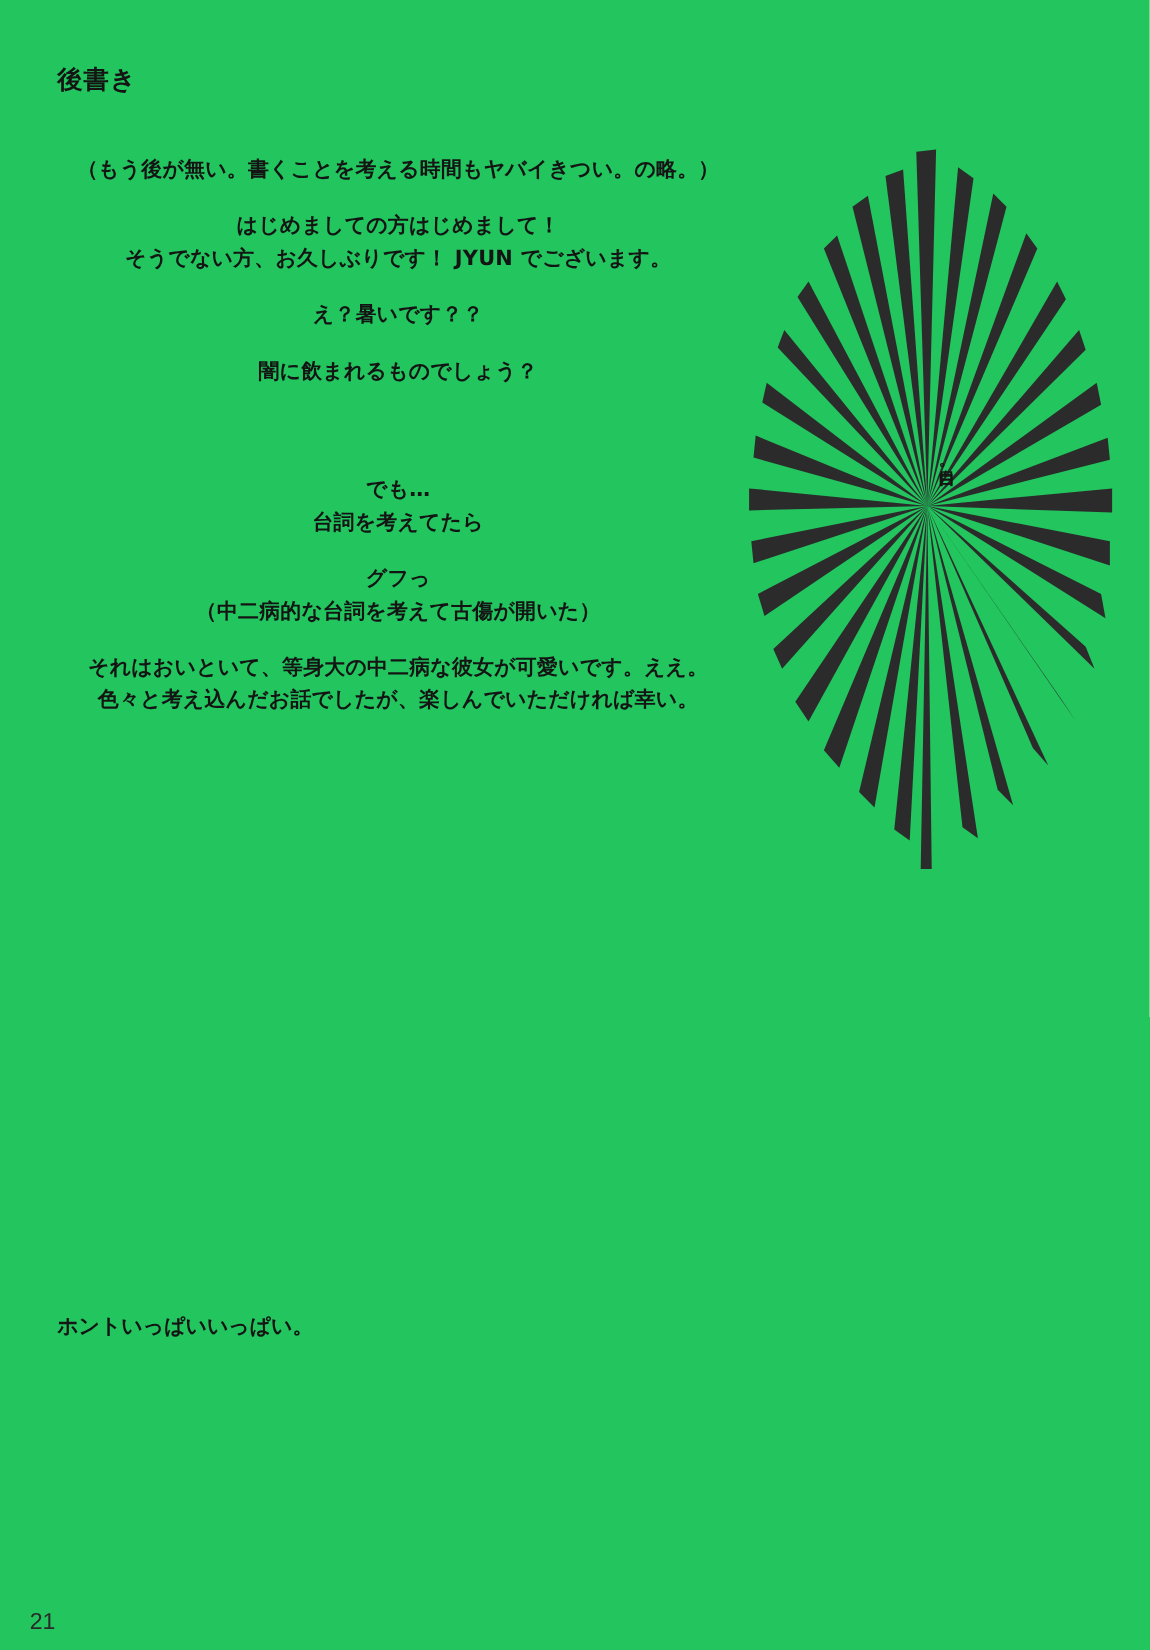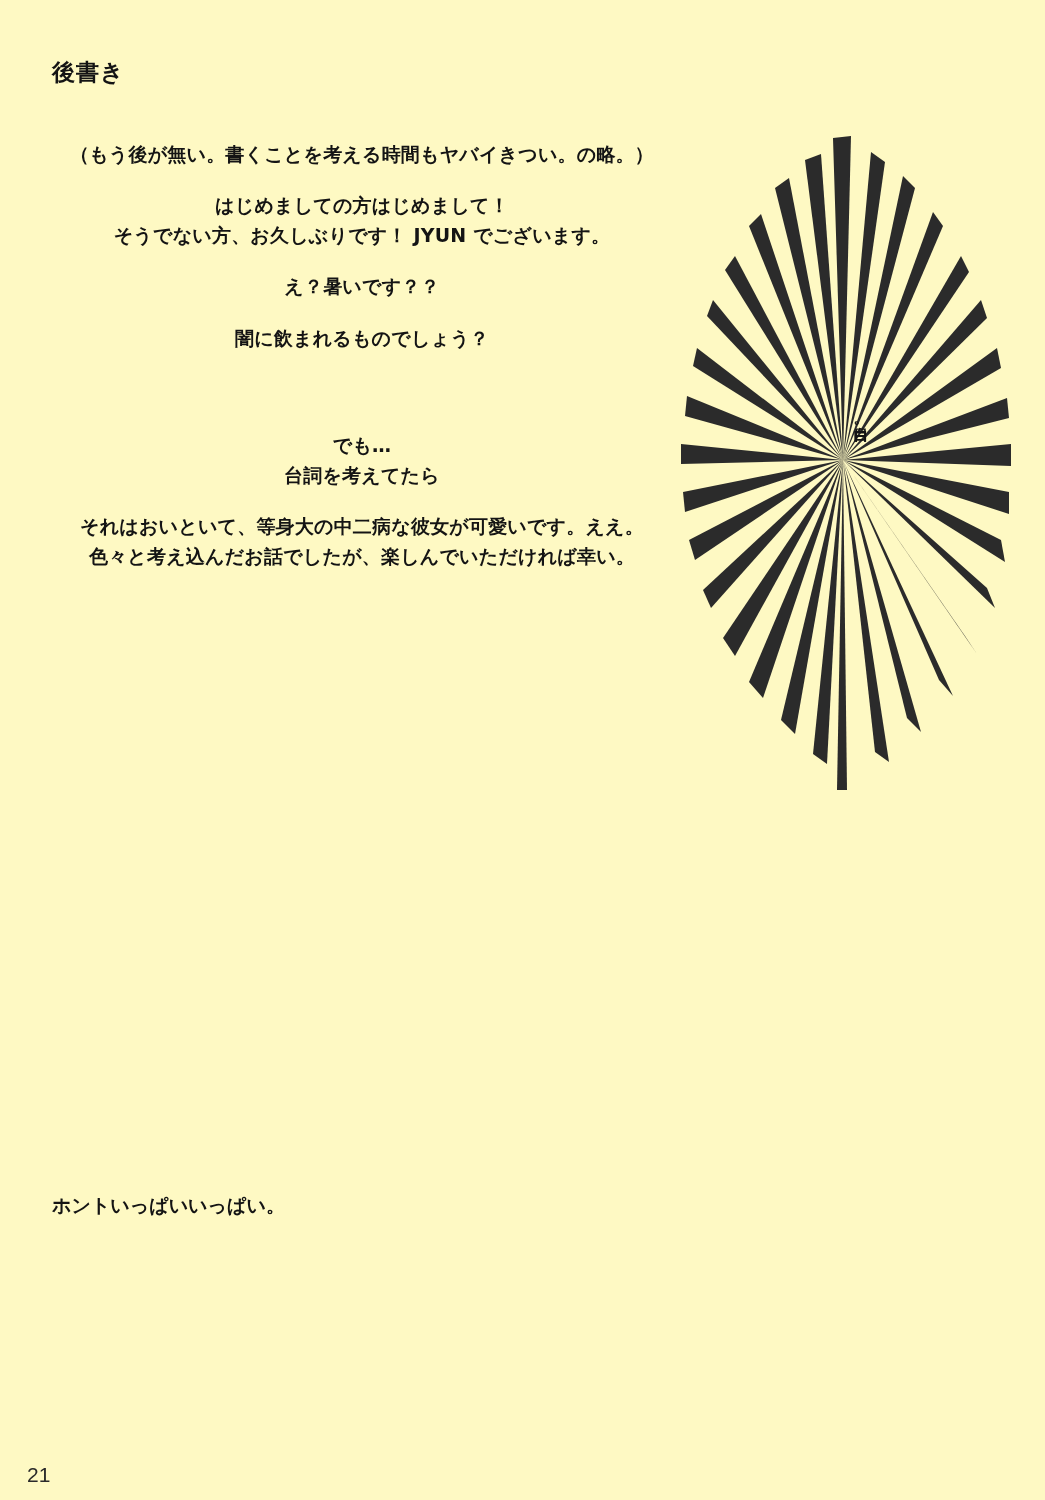--- a/index.html
+++ b/index.html
@@ -12,21 +12,21 @@
     height: 1500px;
     position: relative;
     font-family: "DejaVu Sans", sans-serif;
     color: #1a1a1a;
     overflow: hidden;
   }
 
   .page {
     position: absolute;
     inset: 0;
-    background: #fef9c3;
+    background: #22c55e;
   }
 
   
   .afterword-title {
     position: absolute;
     left: 52px;
     top: 42px;
     font-size: 23px;
     font-weight: bold;
     letter-spacing: 1px;
@@ -123,20 +123,22 @@
   <div class="body-text">
     <p class="para">（もう後が無い。書くことを考える時間もヤバイきつい。の略。）</p>
     <p class="para">はじめましての方はじめまして！
 そうでない方、お久しぶりです！ JYUN でございます。</p>
     <p class="para">え？暑いです？？</p>
     <p class="para">闇に飲まれるものでしょう？</p>
     <div class="gap-lg"></div>
     <div class="gap-md"></div>
     <p class="para">でも…
 台詞を考えてたら</p>
+    <p class="para">グフっ
+（中二病的な台詞を考えて古傷が開いた）</p>
     <p class="para">それはおいといて、等身大の中二病な彼女が可愛いです。ええ。
 色々と考え込んだお話でしたが、楽しんでいただければ幸い。</p>
   </div>
 
   <div class="burst">
     <svg viewBox="0 0 360 670" xmlns="http://www.w3.org/2000/svg" aria-hidden="true">
       <g fill="#2b2b2b">
 
         <polygon points="178,330 168,8 186,6"></polygon>
         <polygon points="178,330 140,30 156,24"></polygon>

